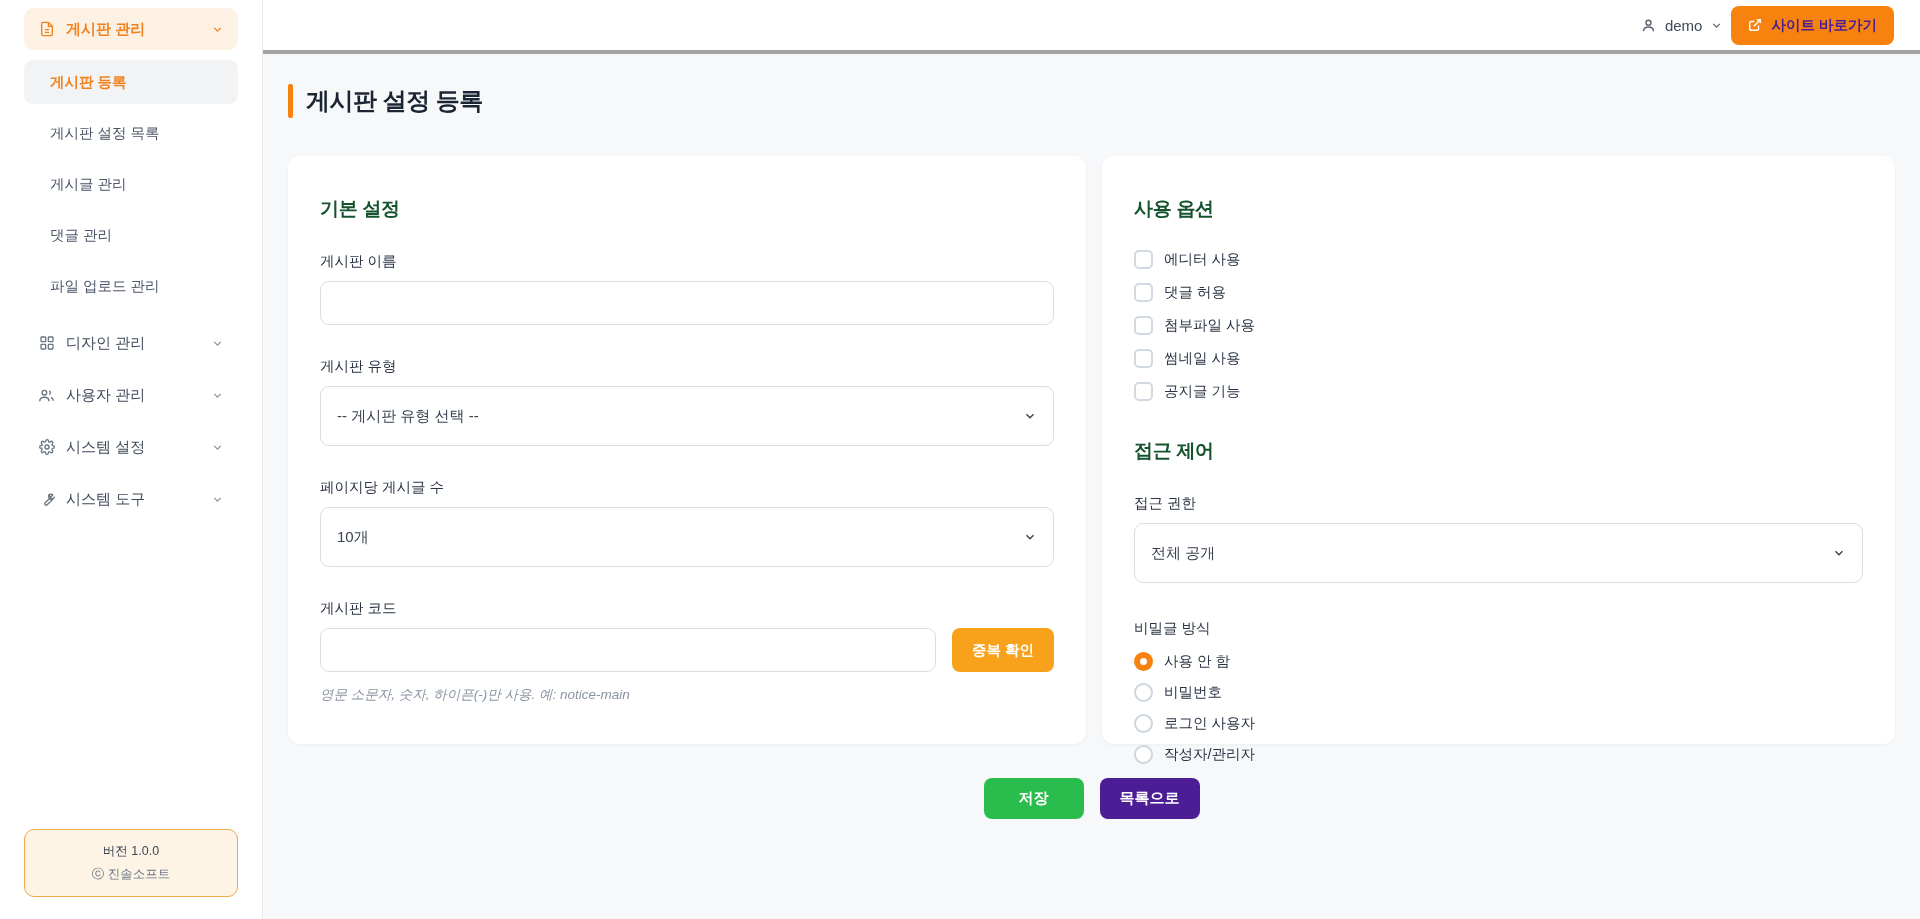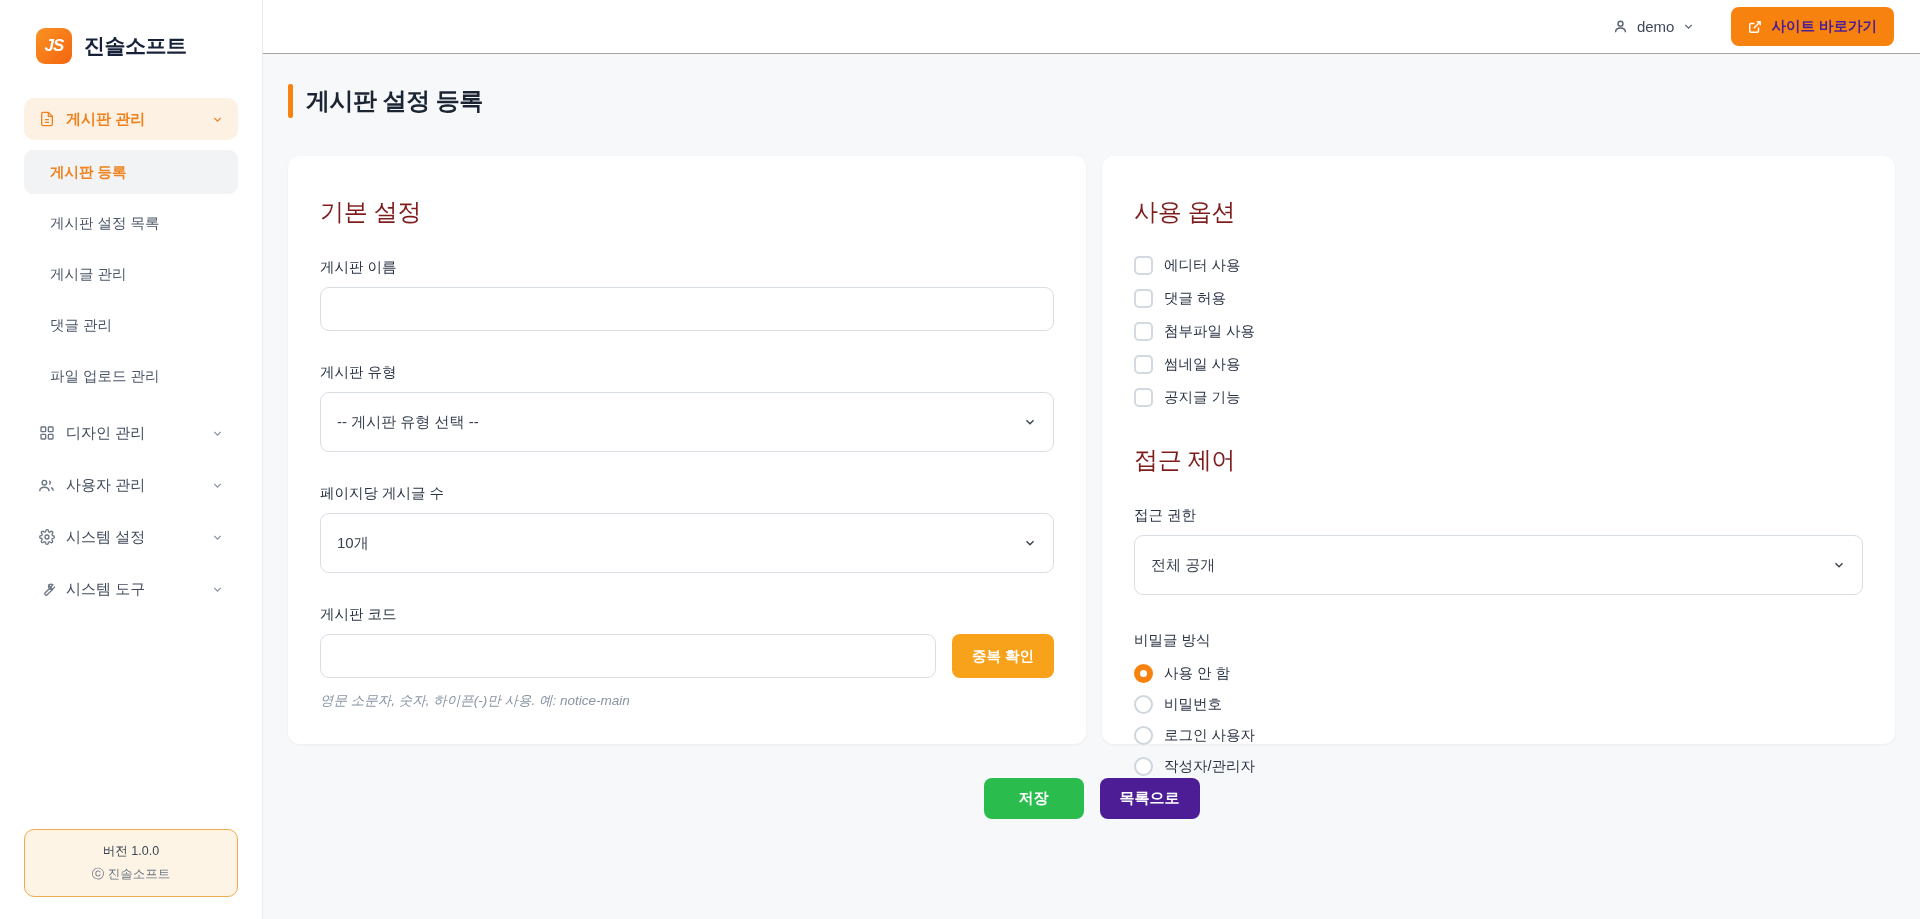--- a/index.html
+++ b/index.html
@@ -27,38 +27,38 @@
   .subnav-item { display:flex; align-items:center; height:44px; padding:0 14px 0 26px;
     border-radius:9px; font-size:14.5px; color:#4a5568; cursor:pointer; margin-bottom:7px; }
   .subnav-item.active { background:#f1f3f5; color:#f0821e; font-weight:bold; }
   .version-box { margin:0 24px 22px 24px; padding:13px 10px; text-align:center;
     background:#fdf4e6; border:1px solid #f0ab4e; border-radius:10px; }
   .version-line1 { font-size:12.5px; color:#3c4656; margin-bottom:6px; }
   .version-line2 { font-size:12.5px; color:#6b7684; }
 
   
   .main { flex:1; display:flex; flex-direction:column; min-width:0; }
-  .topbar { height:54px; background:#ffffff; border-bottom:1px solid #a3a3a3;
-    display:flex; align-items:center; justify-content:flex-end; gap:36px; padding:0 26px; }
+  .topbar { height:54px; background:#ffffff; border-bottom:4px solid #a3a3a3;
+    display:flex; align-items:center; justify-content:flex-end; gap:8px; padding:0 26px; }
   .user-chip { display:flex; align-items:center; gap:8px; color:#3f4a5a; font-size:15px; cursor:pointer; }
   .user-chip .chev { display:flex; color:#5b6472; }
   .site-btn { display:flex; align-items:center; gap:9px; background:#f8820e; color:#4c1d95;
     font-size:14.5px; font-weight:bold; border:none; border-radius:8px; padding:10px 17px; cursor:pointer; }
 
   .content { flex:1; padding:30px 25px 0 25px; overflow:hidden; }
   .page-title-row { display:flex; align-items:center; gap:13px; margin-bottom:38px; }
   .title-bar { width:5px; height:34px; background:#f8820e; border-radius:2px; }
   .page-title { font-size:24px; font-weight:bold; color:#1a2432; letter-spacing:-0.5px; }
 
   .cards { display:flex; gap:16px; align-items:flex-start; }
   .card { background:#ffffff; border-radius:12px; box-shadow:0 1px 3px rgba(20,30,50,0.05);
     padding:40px 32px 32px 32px; height:588px; }
   .card-left { width:798px; min-width:798px; }
   .card-right { flex:1; }
-  .card-h { font-size:24px; font-weight:normal; color:#7f1d1d; margin-bottom:30px; letter-spacing:-0.3px; }
+  .card-h { font-size:19px; font-weight:bold; color:#14532d; margin-bottom:30px; letter-spacing:-0.3px; }
 
   .field { margin-bottom:32px; }
   .field-label { display:block; font-size:14.5px; color:#2b3445; margin-bottom:10px; }
   .text-input { width:100%; height:44px; border:1px solid #d9dee4; border-radius:9px;
     font-size:15px; padding:0 14px; color:#2b3445; background:#fff; outline:none;
     font-family:"Liberation Sans","DejaVu Sans",sans-serif; }
   .select { display:flex; align-items:center; justify-content:space-between; height:60px;
     border:1px solid #d9dee4; border-radius:9px; padding:12px 16px; background:#fff;
     font-size:15px; color:#39424f; cursor:pointer; }
   .select .chev { color:#39424f; display:flex; }
@@ -87,24 +87,20 @@
     font-size:15px; font-weight:bold; padding:11px 20px; cursor:pointer; }
 
   svg { display:block; }
 </style>
 </head>
 <body>
 
 <div class="app">
 
   <aside class="sidebar">
-    <div class="brand">
-      <div class="logo-sq">JS</div>
-      <div class="brand-name">진솔소프트</div>
-    </div>
 
     <nav class="nav">
 
       <div class="nav-item active">
         <span class="nav-ic">
           <svg width="16" height="16" viewBox="0 0 24 24" fill="none" stroke="currentColor" stroke-width="2">
               <path d="M14 2H6a2 2 0 0 0-2 2v16a2 2 0 0 0 2 2h12a2 2 0 0 0 2-2V8z"></path>
               <path d="M14 2v6h6"></path>
               <path d="M9 13h6M9 17h6"></path>
             </svg>

